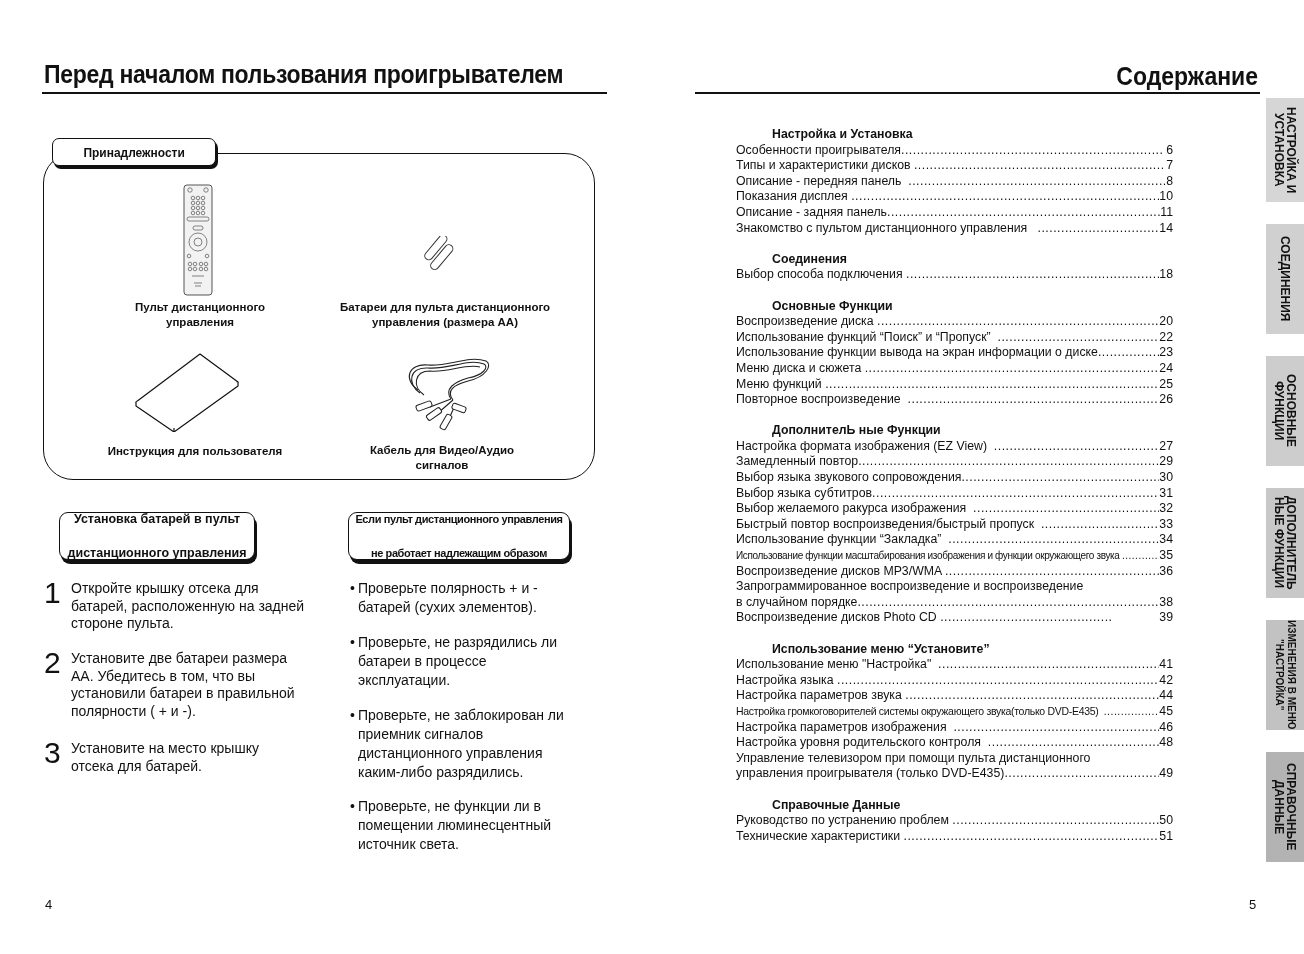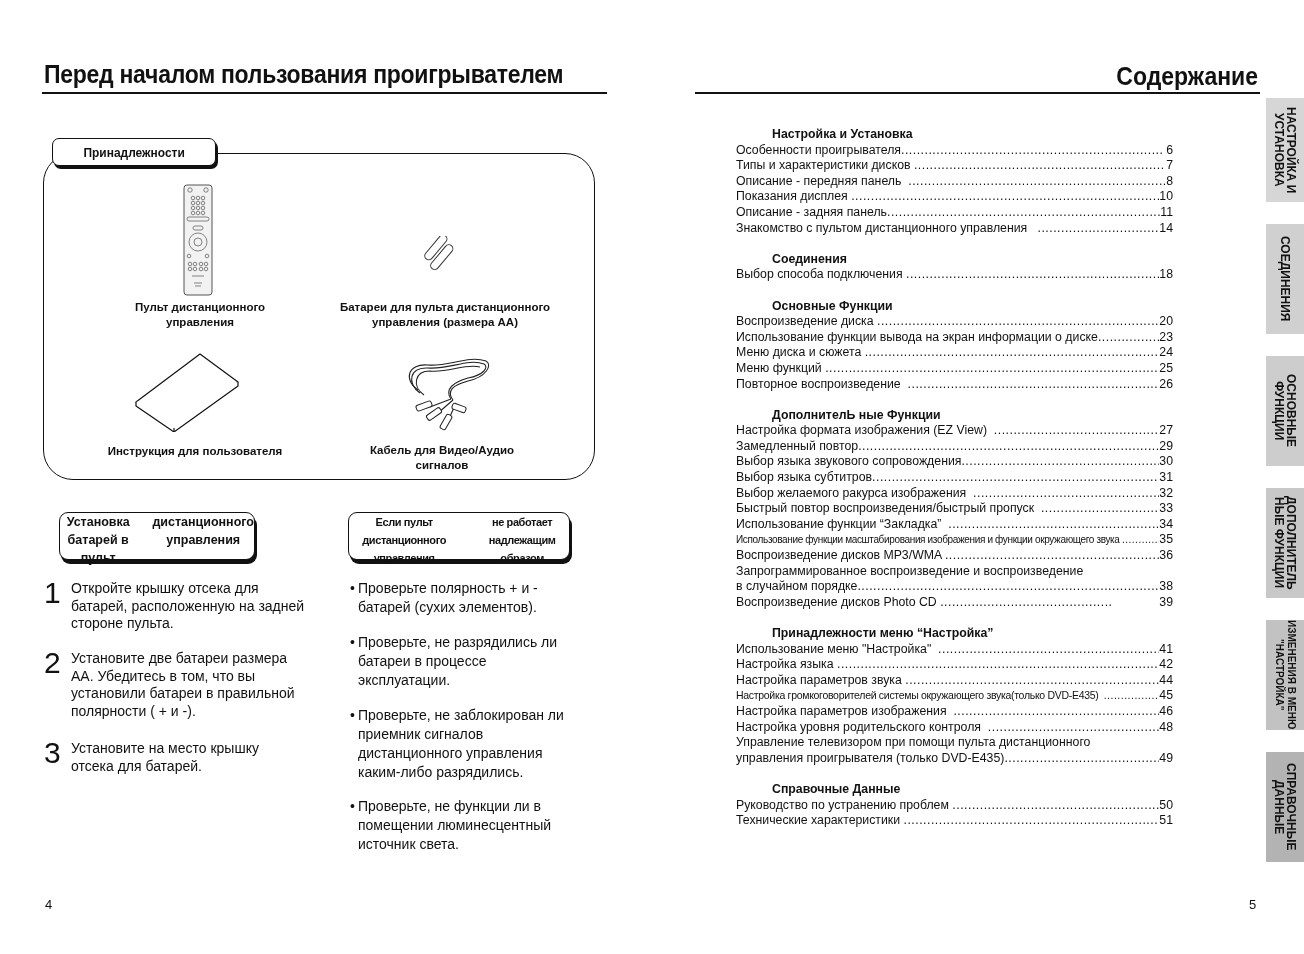--- a/index.html
+++ b/index.html
@@ -10,21 +10,21 @@
   .left-title { left:44px; top:60px; font-size:25px; font-weight:bold; letter-spacing:-0.3px; transform:scaleX(0.92); transform-origin:left; white-space:nowrap; }
   .left-rule { left:42px; top:92px; width:565px; height:2px; background:#111; }
 
   .acc-box { left:43px; top:153px; width:552px; height:327px; border:1.6px solid #111; border-radius:30px; box-sizing:border-box; }
   .acc-label { left:52px; top:138px; width:162px; height:26px; background:#fff; border:1.4px solid #111; border-radius:7px; box-shadow:2px 3px 0 #111; font-size:13px; font-weight:bold; display:flex; align-items:center; justify-content:center; transform-origin:center; }
   .acc-label span { display:inline-block; transform:scaleX(0.92); }
 
   .caption { font-size:11.5px; font-weight:bold; text-align:center; line-height:15px; }
   .caption span { display:block; }
 
-  .pill { background:#fff; border:1.4px solid #111; border-radius:9px; box-shadow:2px 4px 0 #111; font-weight:bold; text-align:center; display:flex; flex-direction:row; justify-content:center;gap:16px; }
+  .pill { background:#fff; border:1.4px solid #111; border-radius:9px; box-shadow:2px 4px 0 #111; font-weight:bold; text-align:center; display:flex; flex-direction:column; justify-content:center;gap:16px; }
   .pill1 { left:59px; top:512px; width:194px; height:46px; font-size:12.5px; line-height:18px; }
   .pill2 { left:348px; top:512px; width:220px; height:46px; font-size:11px; line-height:18px; letter-spacing:-0.4px; }
 
   .step { left:44px; font-size:14px; line-height:17.5px; }
   .step .num { position:absolute; left:0; top:-2px; font-size:30px; font-weight:normal; line-height:30px; }
   .step .txt { position:absolute; left:27px; top:0; width:250px; }
   .step .txt span { display:block; white-space:nowrap; }
 
   .bullet { left:350px; font-size:14px; line-height:19px; }
   .bullet .dot { position:absolute; left:0; top:0; }
@@ -271,20 +271,25 @@
       </div>
     </div>
     <div class="toc-section">
       <div class="toc-heading">Основные Функции</div>
       <div class="toc-row">
         <span class="t" style="white-space: pre;">Воспроизведение диска </span>
         <span class="dots"></span>
         <span class="p" style="white-space: pre;">20</span>
       </div>
       <div class="toc-row">
+        <span class="t" style="white-space: pre;">Использование функций “Поиск” и “Пропуск”  </span>
+        <span class="dots"></span>
+        <span class="p" style="white-space: pre;">22</span>
+      </div>
+      <div class="toc-row">
         <span class="t" style="white-space: pre;">Использование функции вывода на экран информации о диске</span>
         <span class="dots"></span>
         <span class="p" style="white-space: pre;">23</span>
       </div>
       <div class="toc-row">
         <span class="t" style="white-space: pre;">Меню диска и сюжета </span>
         <span class="dots"></span>
         <span class="p" style="white-space: pre;">24</span>
       </div>
       <div class="toc-row">
@@ -355,21 +360,21 @@
         <span class="dots"></span>
         <span class="p" style="white-space: pre;">38</span>
       </div>
       <div class="toc-row">
         <span class="t" style="white-space: pre;">Воспроизведение дисков Photo CD </span>
         <span class="dots"></span>
         <span class="p" style="white-space: pre; margin-left: 47px;">39</span>
       </div>
     </div>
     <div class="toc-section">
-      <div class="toc-heading">Принадлежности меню “Настройка”</div>
+      <div class="toc-heading">Использование меню “Установите”</div>
       <div class="toc-row">
         <span class="t" style="white-space: pre;">Использование меню "Настройка"  </span>
         <span class="dots"></span>
         <span class="p" style="white-space: pre;">41</span>
       </div>
       <div class="toc-row">
         <span class="t" style="white-space: pre;">Настройка языка </span>
         <span class="dots"></span>
         <span class="p" style="white-space: pre;">42</span>
       </div>

